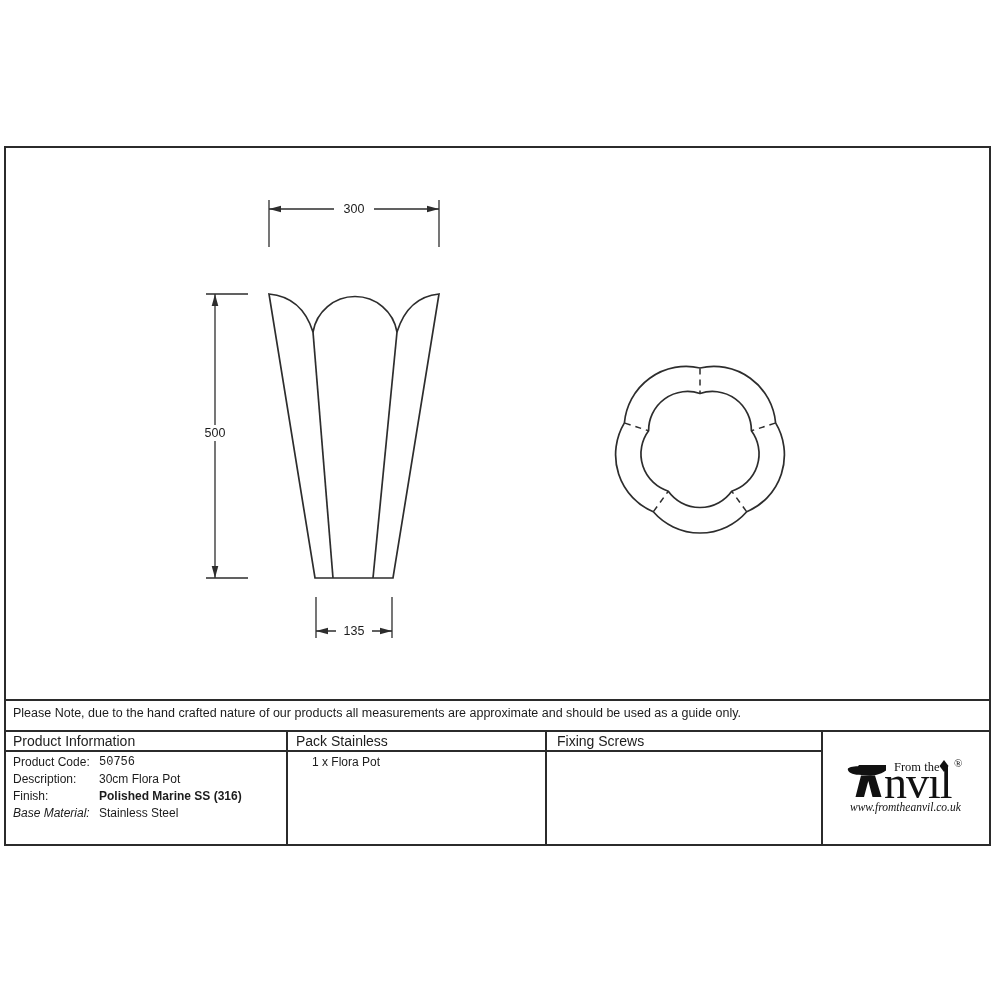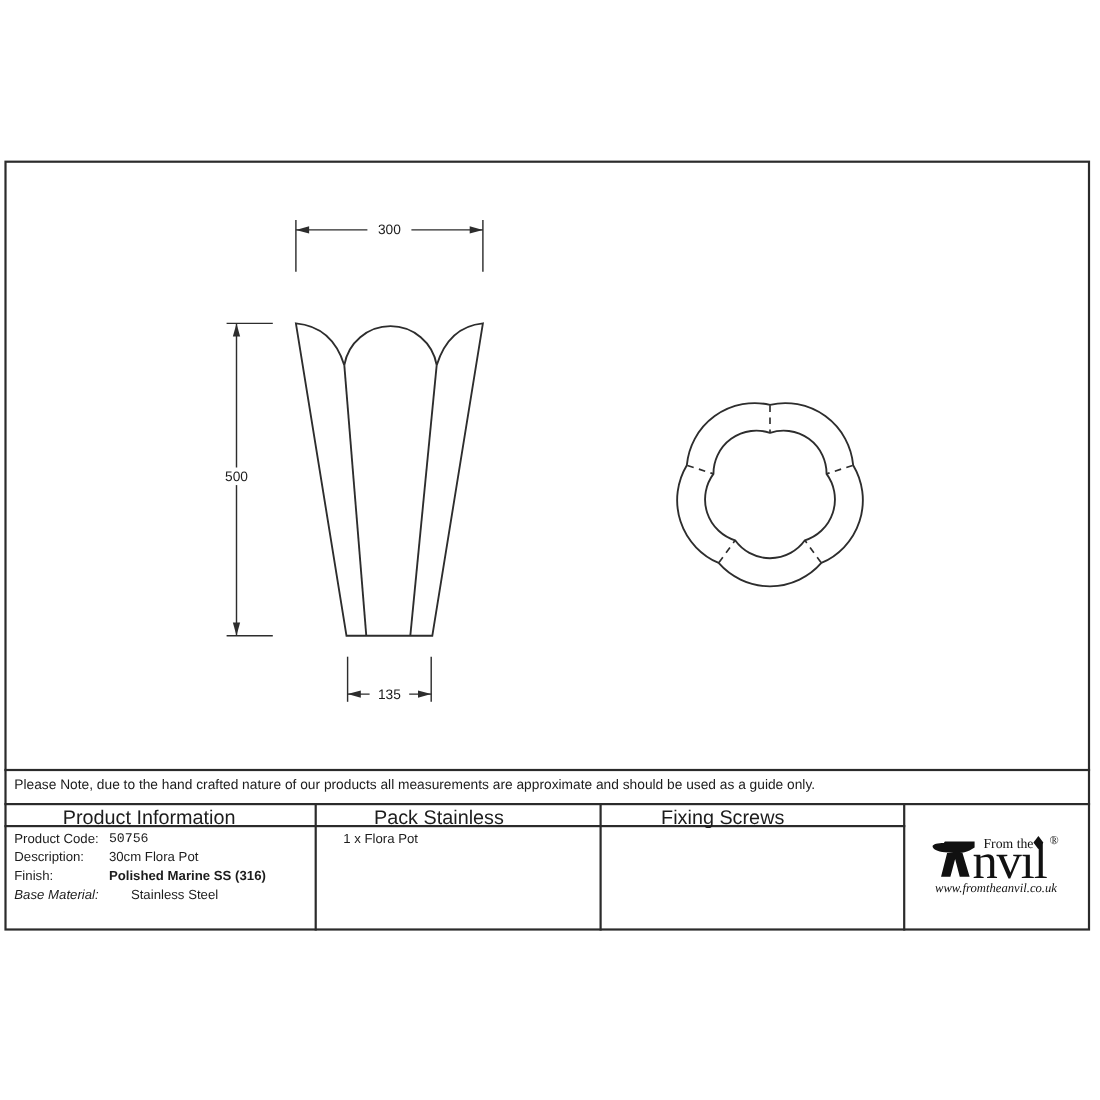--- a/index.html
+++ b/index.html
@@ -8,21 +8,21 @@
     font-family:"Liberation Sans",sans-serif;color:#1c1c1c;overflow:hidden;
   }
   .line{position:absolute;background:#2b2b2b;}
   .txt{position:absolute;white-space:nowrap;line-height:1.15;}
   #frame{
     position:absolute;left:4px;top:146px;width:987px;height:700px;
     border:2px solid #2b2b2b;box-sizing:border-box;background:#ffffff;
   }
   #drawing-svg{position:absolute;left:0;top:0;pointer-events:none;}
   .note{font-size:12.5px;text-align:right;}
-  .hdr{font-size:18px;margin-left:44px;}
+  .hdr{font-size:14px;}
   .cell-label{font-size:12px;}
   .cell-value{font-size:12px;}
   #logo-svg{position:absolute;left:842px;top:752px;}
 </style>
 </head>
 <body>
 
 <div id="frame"></div>
 
 <svg id="drawing-svg" width="1000" height="1000" viewBox="0 0 1000 1000">
@@ -100,21 +100,21 @@
   <div class="txt cell-label" style="left:13px;top:756px;">Product Code:</div>
   <div class="txt cell-value" style="left:99px;top:756px;font-family:Liberation Mono, monospace;">50756</div>
 
   <div class="txt cell-label" style="left:13px;top:773px;">Description:</div>
   <div class="txt cell-value" style="left:99px;top:773px;">30cm Flora Pot</div>
 
   <div class="txt cell-label" style="left:13px;top:790px;">Finish:</div>
   <div class="txt cell-value" style="left:99px;top:790px;font-weight:bold;">Polished Marine SS (316)</div>
 
   <div class="txt cell-label" style="left:13px;top:807px;font-style:italic;">Base Material:</div>
-  <div class="txt cell-value" style="left:99px;top:807px;margin-left:20px;">Stainless Steel</div>
+  <div class="txt cell-value" style="left:99px;top:807px;">Stainless Steel</div>
 </div>
 
 <div class="txt cell-value" style="left:296px;top:756px;margin-left:16px;">1 x Flora Pot</div>
 
 <div class="txt cell-value" style="left:832px;top:756px;"></div>
 
 <svg id="logo-svg" width="150" height="62" viewBox="0 0 150 62">
   <g fill="#111111" stroke="none">
 
     <path d="M 44,13 L 44,18.5 C 38,22.8 31,23.7 27.5,23.7 L 17,22.7

